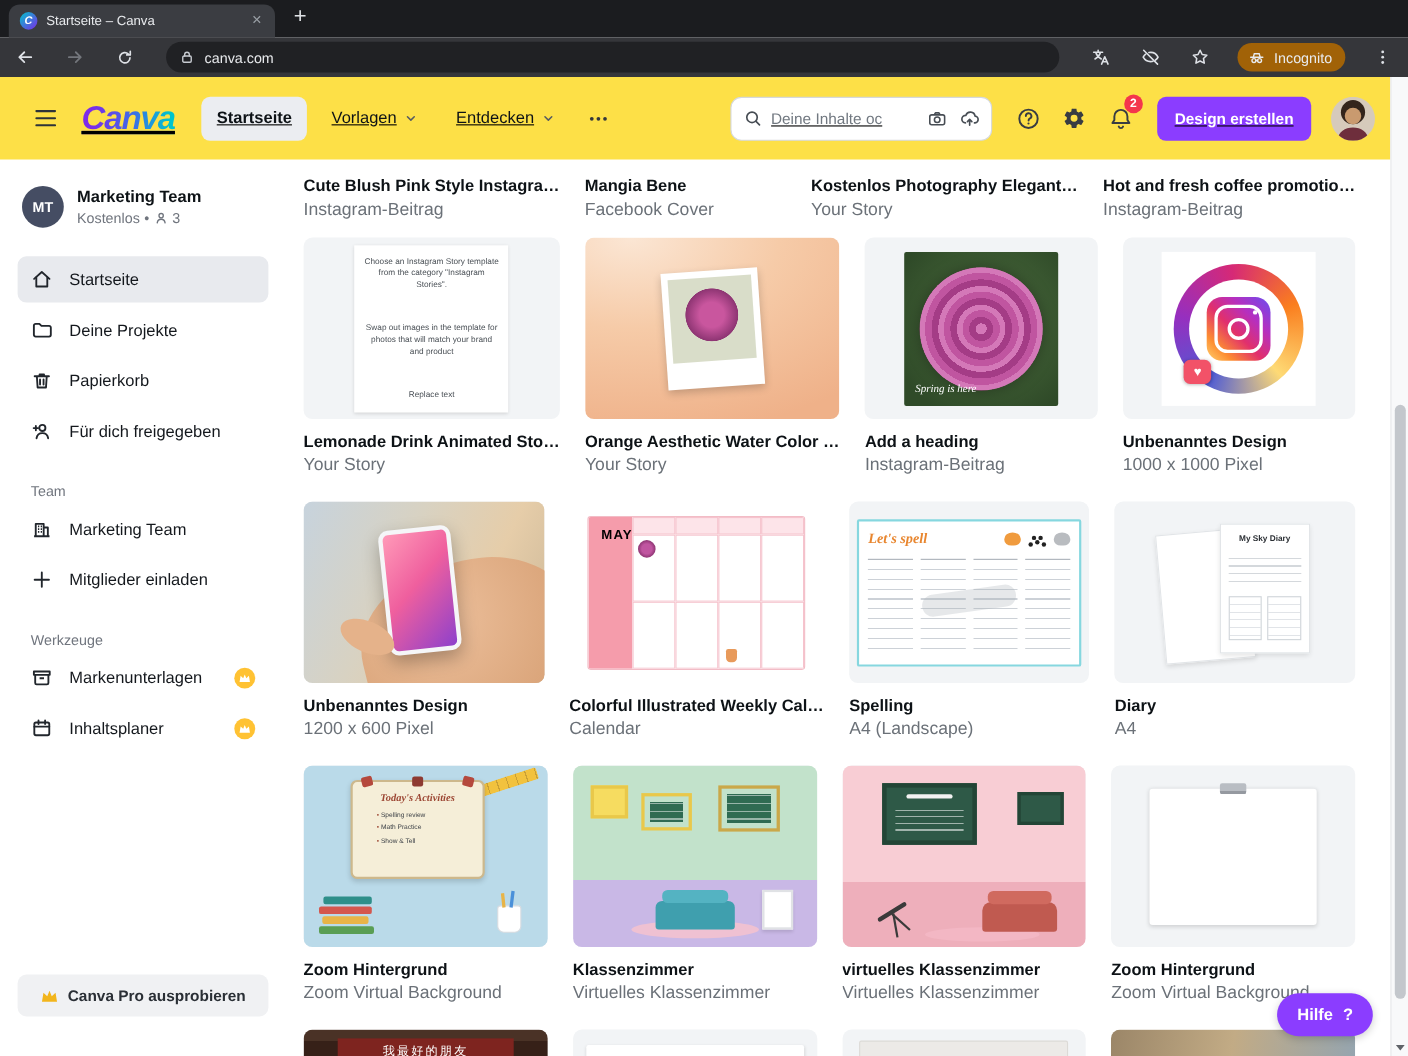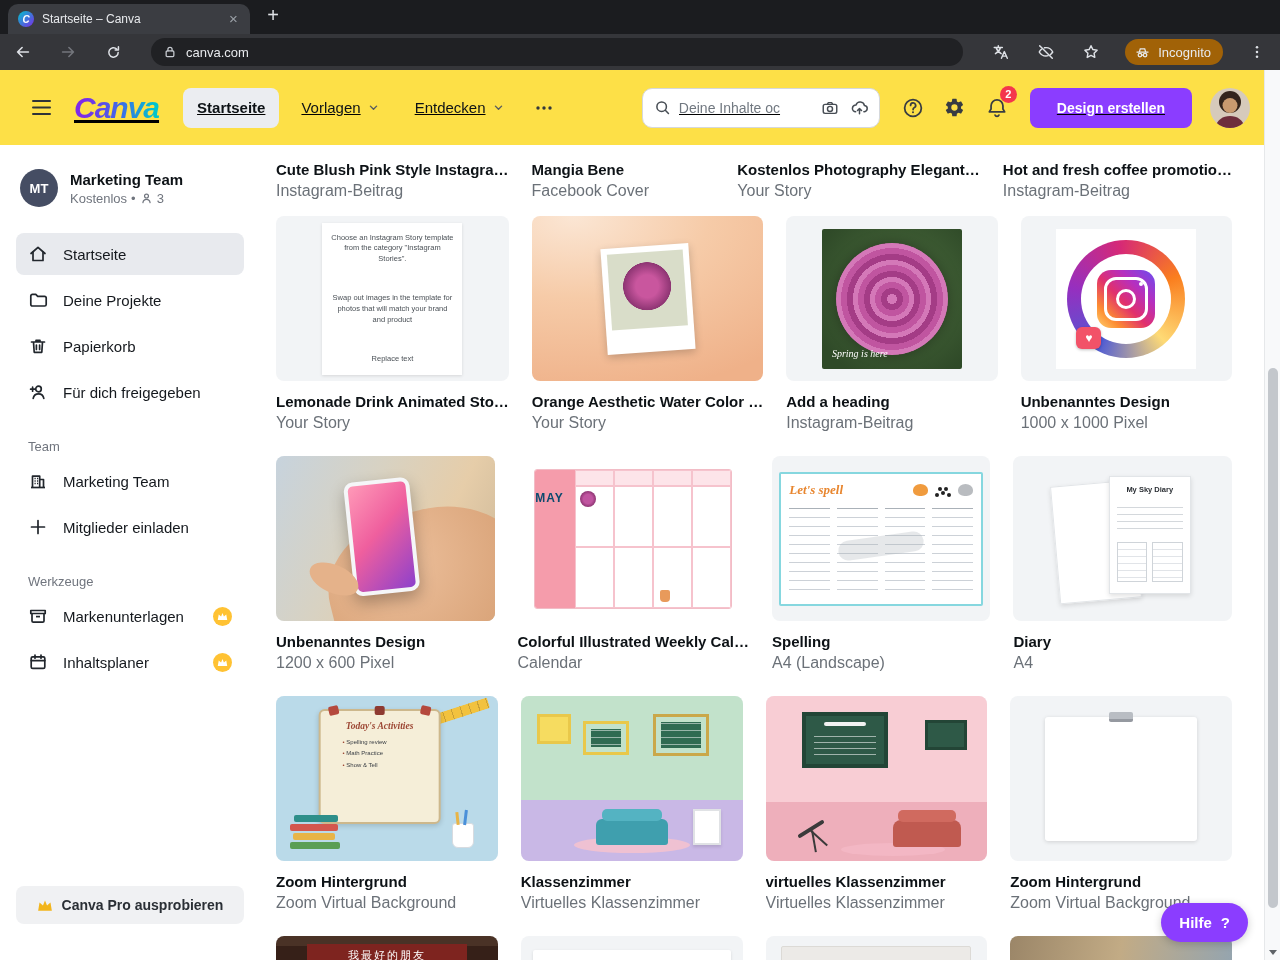--- a/index.html
+++ b/index.html
@@ -35,21 +35,21 @@
   .more-btn { width:36px; height:40px; display:flex; align-items:center; justify-content:center; margin-right:8px; }
 
   .search-box { margin-left:auto; width:238px; height:40px; border:1px solid #d5d8dc; border-radius:10px; background:#fff; display:flex; align-items:center; padding:0 10px 0 11px; gap:8px; }
   .search-box input { border:none; outline:none; flex:1; min-width:0; font-size:14px; color:#0d1216; font-family:inherit; }
   .search-box input::placeholder { color:#717880; }
   .sb-icons { display:flex; gap:11px; align-items:center; color:#474d54; }
 
   .hdr-right { display:flex; align-items:center; margin-left:14px; gap:4px; }
   .hdr-icon { width:38px; height:38px; border-radius:50%; display:flex; align-items:center; justify-content:center; color:#383c42; position:relative; }
   .badge { position:absolute; top:-3px; right:-1px; min-width:17px; height:17px; border-radius:9px; background:#f4364c; color:#fff; font-size:11px; font-weight:bold; display:flex; align-items:center; justify-content:center; padding:0 4px; }
-  .create-btn { height:40px; padding:0 27px; border:none; border-radius:8px; background:#8b3dff; color:#fff; font-size:14px; font-weight:bold; font-family:inherit; margin:0 14px 0 10px; white-space:nowrap; }
+  .create-btn { height:40px; padding:0 16px; border:none; border-radius:8px; background:#8b3dff; color:#fff; font-size:14px; font-weight:bold; font-family:inherit; margin:0 14px 0 10px; white-space:nowrap; }
   .avatar { width:40px; height:40px; border-radius:50%; overflow:hidden; }
 
   
   .sidebar { position:absolute; top:75px; left:0; width:260px; bottom:0; background:#fff; padding:16px; }
   .team-row { display:flex; align-items:center; gap:12px; margin:8px 0 0 4px; }
   .mt-avatar { width:38px; height:38px; min-width:38px; border-radius:50%; background:#454d63; color:#fff; font-size:13px; font-weight:bold; display:flex; align-items:center; justify-content:center; }
   .team-name { font-size:15px; font-weight:bold; color:#0d1216; }
   .team-sub { display:flex; align-items:center; gap:4px; font-size:13px; color:#70757e; margin-top:3px; }
   .snav { margin-top:26px; display:flex; flex-direction:column; gap:4px; }
   .snav-item { height:42px; border-radius:8px; display:flex; align-items:center; gap:15px; padding:0 12px; font-size:15px; color:#14181d; }
@@ -94,21 +94,21 @@
   
   .art-phone { width:100%; height:100%; background:linear-gradient(115deg,#c7d3dd 0%,#d8d2c2 38%,#e6cda9 68%,#c9b596 100%); position:relative; }
   .ph-hand { position:absolute; right:-34px; bottom:-44px; width:200px; height:155px; background:radial-gradient(circle at 40% 30%,#ecbf9b,#d9a378 72%); border-radius:45%; transform:rotate(-14deg); }
   .ph-finger { position:absolute; left:32px; bottom:28px; width:52px; height:28px; background:#e5b28a; border-radius:50%; transform:rotate(24deg); }
   .ph-phone { position:absolute; left:50%; top:50%; width:66px; height:114px; transform:translate(-55%,-52%) rotate(-6deg); background:#f5f6f8; border-radius:9px; padding:4px; box-shadow:0 7px 16px rgba(0,0,0,.28); }
   .ph-screen { width:100%; height:100%; border-radius:5px; background:linear-gradient(135deg,#ff9ab8 0%,#ef5f9e 45%,#8d40cc 100%); }
 
   
   .art-cal { width:100%; height:100%; background:#fff; display:flex; align-items:center; justify-content:center; }
   .cal { width:198px; height:140px; display:flex; border:1px solid #f2bcc6; border-radius:3px; overflow:hidden; }
-  .cal-left { width:40px; background:#f59cab; color:#0c4a6e; font-weight:bold; font-size:12px; letter-spacing:1px; text-align:left; padding-top:21px; }
+  .cal-left { width:40px; background:#f59cab; color:#000000; font-weight:bold; font-size:12px; letter-spacing:1px; text-align:right; padding-top:9px; }
   .cal-grid { flex:1; display:grid; grid-template-columns:repeat(4,1fr); grid-template-rows:16px 1fr 1fr; }
   .cal-cell { border:1px solid #f6c3cd; background:#fff; position:relative; }
   .cal-cell.hdr { background:#fde4e9; }
   .cal-bloom { position:absolute; left:4px; top:4px; width:16px; height:16px; border-radius:50%; background:radial-gradient(circle,#c055a0 0 40%,#8e3573 70%); }
   .cal-cup { position:absolute; left:6px; bottom:5px; width:10px; height:12px; border-radius:2px 2px 4px 4px; background:#e89a5b; }
 
   
   .art-spell { width:204px; height:134px; background:#fff; border:2px solid #86d7df; border-radius:2px; padding:8px; position:relative; }
   .spell-top { display:flex; align-items:flex-start; justify-content:space-between; height:24px; }
   .spell-title { color:#e8862f; font-style:italic; font-weight:bold; font-size:13px; font-family:"Liberation Serif",serif; }
@@ -127,21 +127,21 @@
   .dpage { position:absolute; width:82px; height:118px; background:#fff; border:1px solid #e2e5e8; box-shadow:0 2px 5px rgba(0,0,0,.12); }
   .dpage.back { left:12px; top:12px; transform:rotate(-5deg); }
   .dpage.front { left:66px; top:5px; padding:8px 7px; }
   .d-title { font-size:7.5px; font-weight:bold; text-align:center; color:#2a2e33; }
   .d-lines { margin-top:7px; height:34px; background-image:repeating-linear-gradient(to bottom,transparent 0 6px,#d4d8dc 6px 7px); }
   .d-boxes { display:flex; gap:5px; margin-top:7px; }
   .d-box { flex:1; height:40px; border:1px solid #cfd4d9; background-image:repeating-linear-gradient(to bottom,transparent 0 6px,#e1e4e8 6px 7px); }
 
   
   .art-zoom1 { width:100%; height:100%; background:#badae9; position:relative; }
-  .z-board { position:absolute; left:50%; top:13px; transform:translateX(-56%); width:122px; height:115px; background:#f5eed8; border:2px solid #cdb88c; border-radius:6px; box-shadow:0 2px 5px rgba(0,0,0,.15); }
+  .z-board { position:absolute; left:50%; top:13px; transform:translateX(-56%); width:122px; height:90px; background:#f5eed8; border:2px solid #cdb88c; border-radius:6px; box-shadow:0 2px 5px rgba(0,0,0,.15); }
   .z-clip { position:absolute; top:-5px; width:10px; height:9px; background:#b5493d; border-radius:2px; }
   .z-clip.l { left:8px; transform:rotate(-14deg); }
   .z-clip.r { right:8px; transform:rotate(14deg); }
   .z-clip.c { left:50%; margin-left:-5px; background:#8e3a31; }
   .z-title { font-size:9.5px; color:#9c4633; font-style:italic; font-weight:bold; text-align:center; margin-top:10px; font-family:"Liberation Serif",serif; }
   .z-list { margin:6px 0 0 22px; font-size:6px; color:#3c4046; line-height:1.9; list-style:none; }
   .z-list li::before { content:"• "; color:#9c4633; }
   .z-books { position:absolute; left:14px; bottom:12px; }
   .z-books i { display:block; height:7px; border-radius:2px; margin-top:2px; }
   .z-books i:nth-child(1){ width:44px; background:#2e8f8a; margin-left:4px; }

